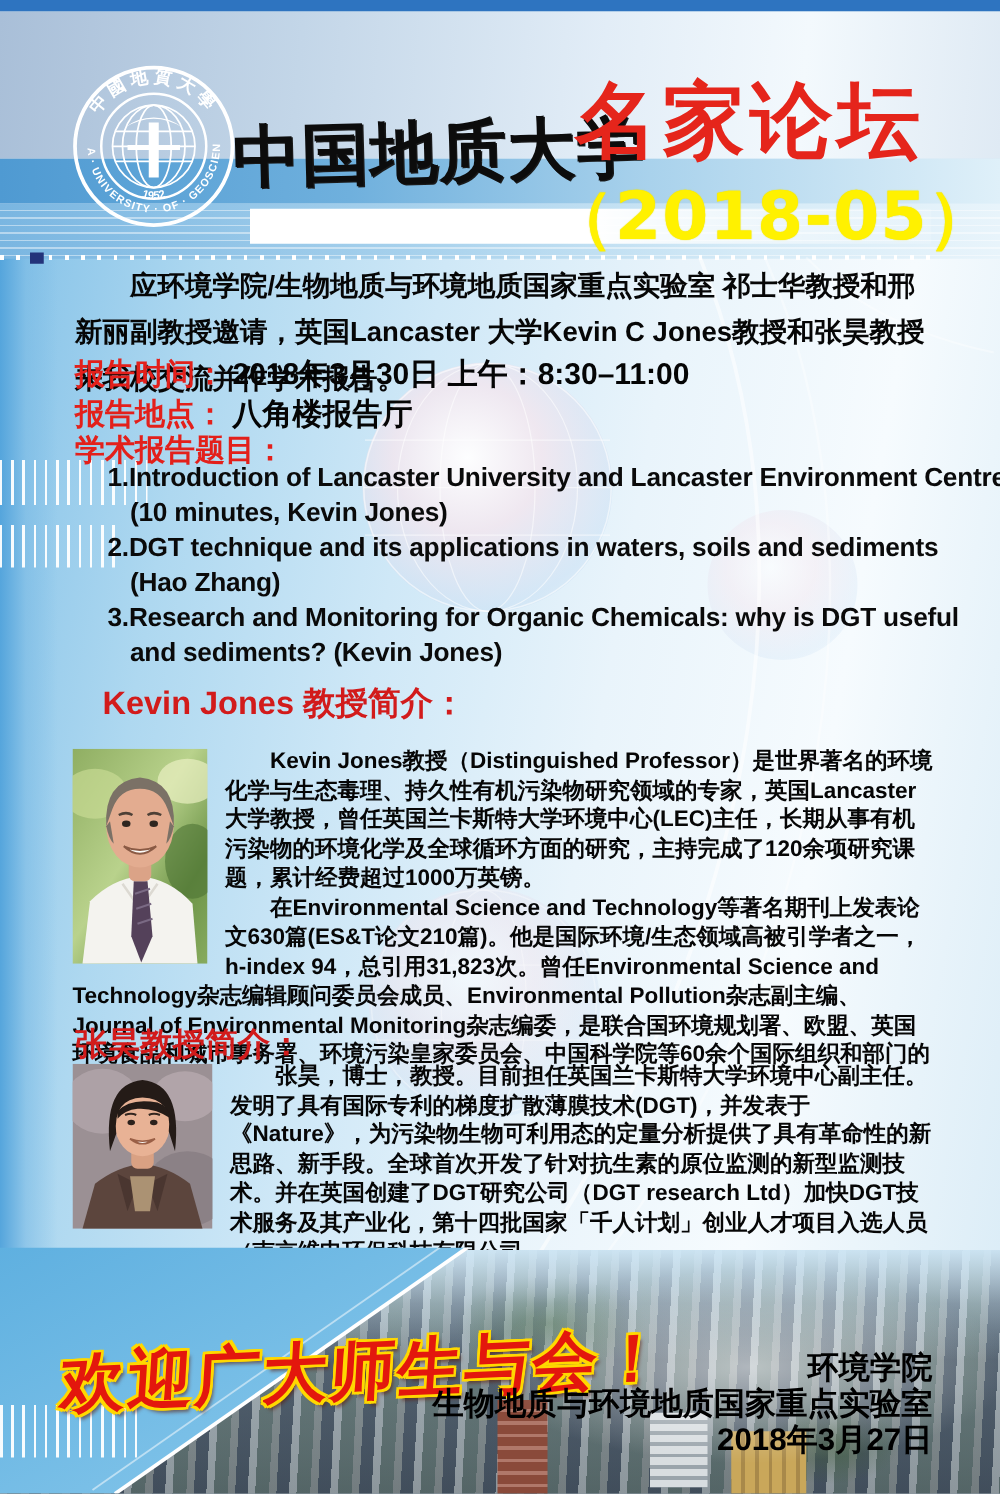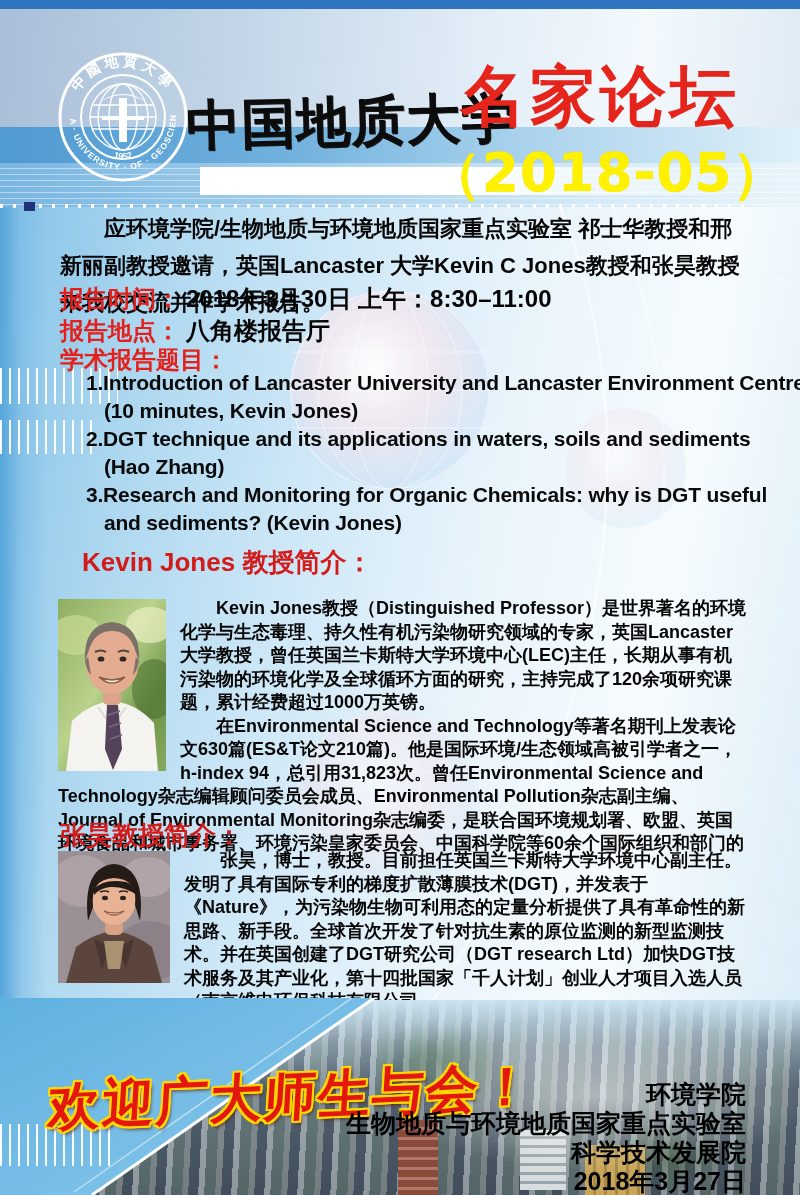--- a/index.html
+++ b/index.html
@@ -27,21 +27,21 @@
   svg.deco{position:absolute;left:0;top:0;pointer-events:none;}
   .whitebar{position:absolute;left:200px;top:167px;width:545px;height:28px;
     background:linear-gradient(90deg,#ffffff 0%,#ffffff 50%,rgba(255,255,255,.15) 100%);}
   
   .logo{position:absolute;left:56px;top:50px;width:134px;height:134px;}
   .calli{position:absolute;left:186px;top:86px;font-family:"DejaVu Serif",serif;font-weight:900;
     font-size:54px;letter-spacing:1px;color:#0c0c0c;transform:rotate(-1.5deg);white-space:nowrap;
     text-shadow:1px 1px 0 #1a1a1a;}
   .forum{position:absolute;left:460px;top:52px;font-size:66px;font-weight:900;letter-spacing:4px;
     color:#e5251b;white-space:nowrap;font-family:"DejaVu Sans",sans-serif;}
-  .issue{position:absolute;left:428px;top:138px;font-size:53px;font-weight:800;color:#fff100;
+  .issue{position:absolute;left:438px;top:138px;font-size:53px;font-weight:800;color:#fff100;
     letter-spacing:1px;white-space:nowrap;font-family:"DejaVu Sans",sans-serif;text-shadow:0 0 1px #e8dc00;}
   
   .intro{position:absolute;left:60px;top:210px;width:688px;font-size:22px;font-weight:bold;
     line-height:37px;color:#060606;text-indent:2em;}
   .inforow{position:absolute;left:60px;white-space:nowrap;font-size:24px;font-weight:bold;color:#050505;}
   .inforow .lbl{color:#e3201b;margin-right:6px;}
   .topic-line{position:absolute;left:60px;white-space:nowrap;font-size:21px;font-weight:bold;
     color:#0a0a0a;letter-spacing:-0.2px;}
   .t-num{padding-left:26px;} .t-cont{padding-left:44px;}
   .sec-head{position:absolute;left:60px;font-size:26px;font-weight:bold;color:#d21b1b;white-space:nowrap;}
@@ -251,17 +251,16 @@
     <polygon points="0,0 374,0 92,197 0,197" fill="url(#wg)"></polygon>
     <line x1="374" y1="0" x2="92" y2="197" stroke="#ffffff" stroke-width="3"></line>
     <line x1="352" y1="0" x2="74" y2="194" stroke="rgba(255,255,255,.5)" stroke-width="1.5"></line>
   </svg>
   <div class="ticks" style="left:0;top:1124px;width:112px;height:42px;"></div>
 
   <div class="welcome">欢迎广大师生与会！</div>
   <div class="orgblock">
     <div>环境学院</div>
     <div>生物地质与环境地质国家重点实验室</div>
-    <div>科学技术发展院</div>
     <div>2018年3月27日</div>
   </div>
 
 </div>
 
 </body></html>

